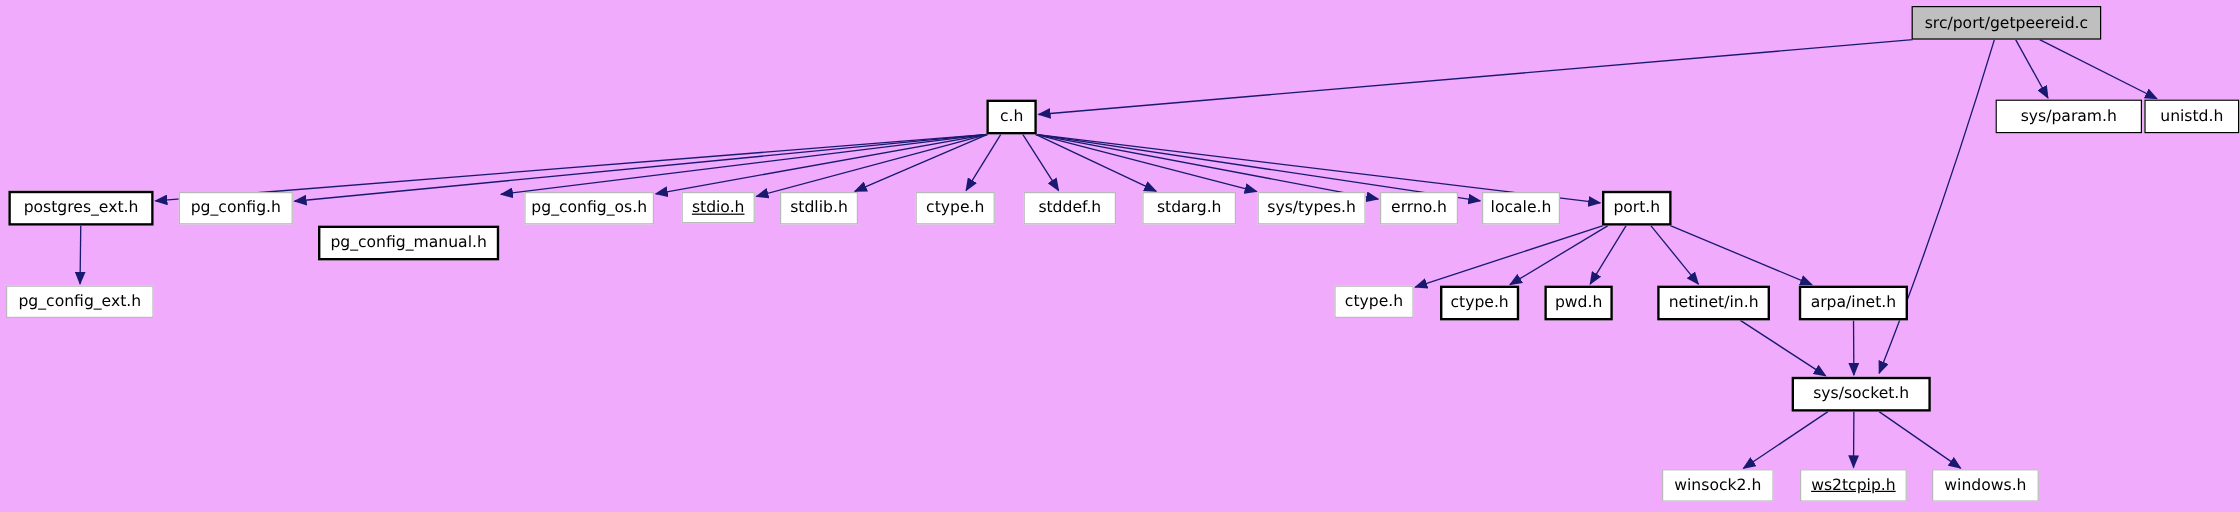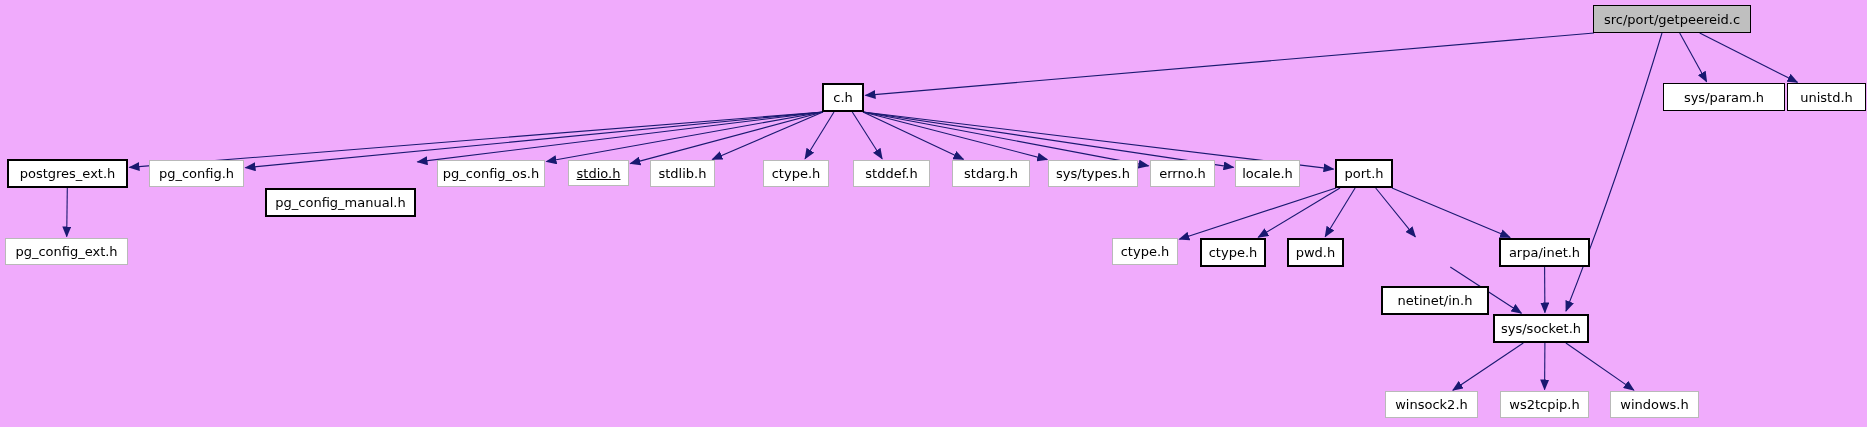--- a/index.html
+++ b/index.html
@@ -84,20 +84,20 @@
       <div class="node" style="left: 853px; top: 160px; width: 77px; height: 27px;">stddef.h</div>
       <div class="node" style="left: 952px; top: 160px; width: 78px; height: 27px; text-align: right;">stdarg.h</div>
       <div class="node" style="left: 1048px; top: 160px; width: 90px; height: 27px;">sys/types.h</div>
       <div class="node" style="left: 1150px; top: 160px; width: 65px; height: 27px;">errno.h</div>
       <div class="node" style="left: 1235px; top: 160px; width: 65px; height: 27px;">locale.h</div>
       <div class="node linked emph" style="left: 1335px; top: 159px; width: 58px; height: 29px;">port.h</div>
       <div class="node" style="left: 5px; top: 238px; width: 123px; height: 27px;">pg_config_ext.h</div>
       <div class="node" style="left: 1112px; top: 238px; width: 66px; height: 27px;">ctype.h</div>
       <div class="node linked emph" style="left: 1200px; top: 238px; width: 66px; height: 29px;">ctype.h</div>
       <div class="node linked emph" style="left: 1287px; top: 238px; width: 57px; height: 29px;">pwd.h</div>
-      <div class="node linked emph" style="left: 1381px; top: 238px; width: 108px; height: 29px; margin-top: 48px;">netinet/in.h</div>
+      <div class="node linked emph" style="left: 1381px; top: 238px; width: 94px; height: 29px;">netinet/in.h</div>
       <div class="node linked emph" style="left: 1499px; top: 238px; width: 91px; height: 29px;">arpa/inet.h</div>
-      <div class="node linked emph" style="left: 1493px; top: 314px; width: 96px; height: 29px;">sys/socket.h</div>
+      <div class="node linked emph" style="left: 1493px; top: 314px; width: 116px; height: 29px;">sys/socket.h</div>
       <div class="node" style="left: 1385px; top: 391px; width: 93px; height: 27px;">winsock2.h</div>
-      <div class="node" style="left: 1500px; top: 391px; width: 89px; height: 27px;">ws2tcpip.h</div>
+      <div class="node" style="left: 1500px; top: 391px; width: 89px; height: 27px; text-decoration: underline;">ws2tcpip.h</div>
       <div class="node" style="left: 1610px; top: 391px; width: 89px; height: 27px;">windows.h</div>
     </div>
 </div>
 
 </body></html>

